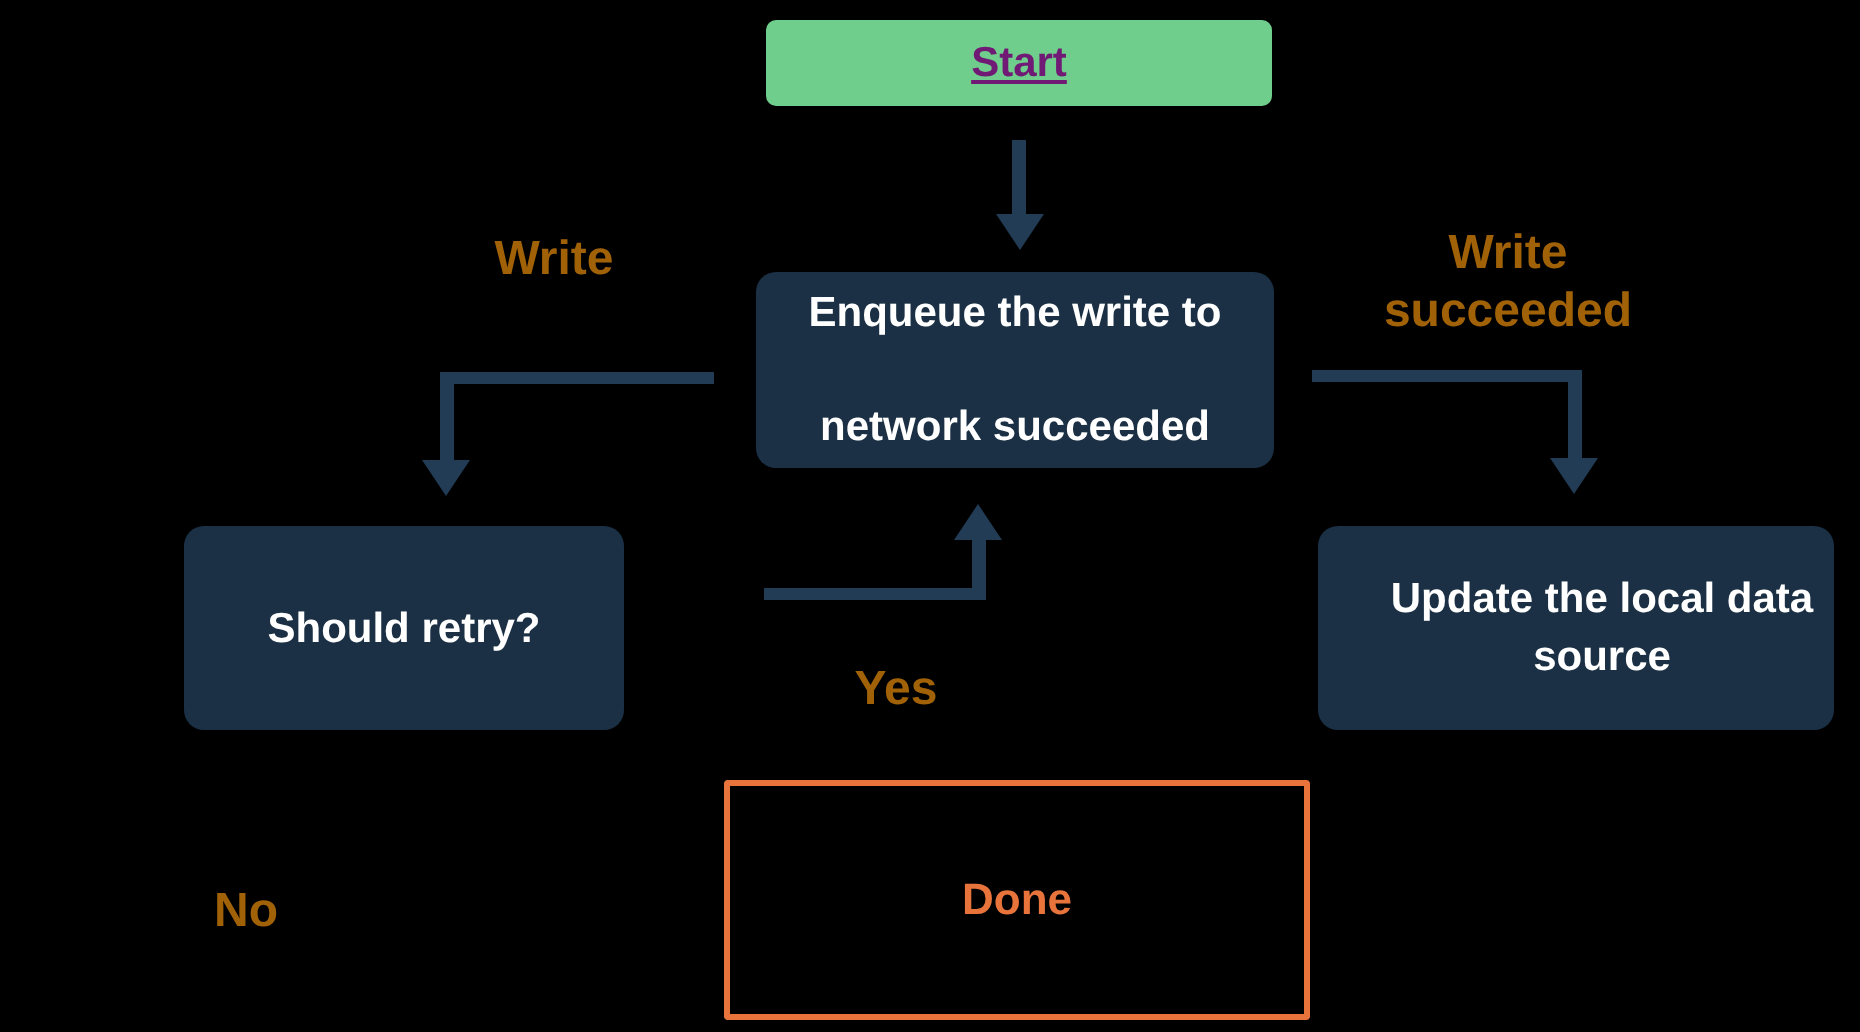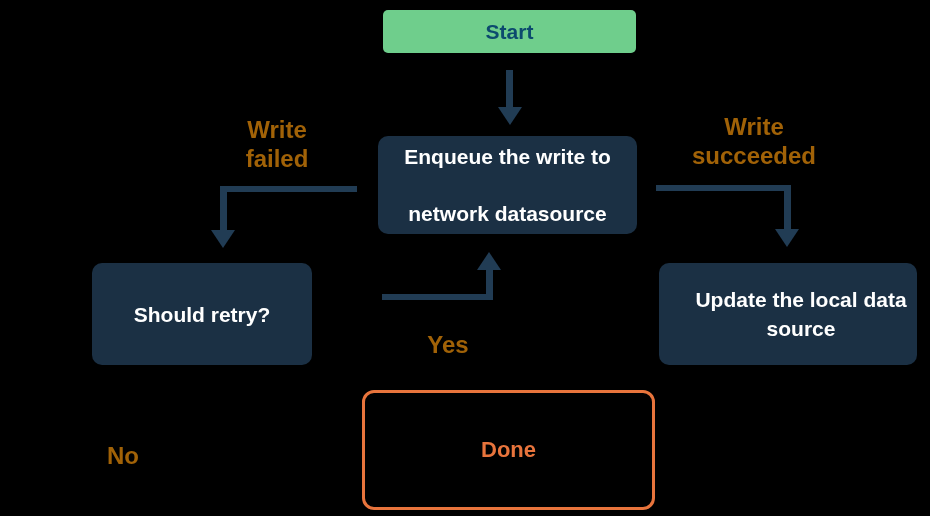--- a/index.html
+++ b/index.html
@@ -17,34 +17,34 @@
     flex-direction: column;
     align-items: center;
     justify-content: center;
     text-align: center;
     font-weight: 700;
     box-sizing: border-box;
   }
   .node span { display: block; }
   .node-start {
     left: 383px; top: 10px; width: 253px; height: 43px;
-    background: #6FCE8C; color: #0c4a6e;
-    border-radius: 5px; font-size: 21px;
+    background: #6FCE8C; color: #701a75;
+    border-radius: 5px; font-size: 21px; text-decoration: underline;
   }
   .node-navy {
     background: #1B3044; color: #FFFFFF;
     border-radius: 10px; font-size: 21px; line-height: 29px;
   }
   .node-enqueue { left: 378px; top: 136px; width: 259px; height: 98px; gap: 28px; }
   .node-retry   { left: 92px; top: 263px; width: 220px; height: 102px; }
   .node-update  { left: 659px; top: 263px; width: 258px; height: 102px; padding-left: 26px; }
   .node-done {
     left: 362px; top: 390px; width: 293px; height: 120px;
     background: transparent; border: 3px solid #E8743C;
-    color: #E8743C; font-size: 22px; border-radius: 12px;
+    color: #E8743C; font-size: 22px; border-radius: 2px;
   }
   .seg { position: absolute; background: #213C54; }
   .head { position: absolute; width: 0; height: 0; }
   .head-down { border-left: 12px solid transparent; border-right: 12px solid transparent; border-top: 18px solid #213C54; }
   .head-up   { border-left: 12px solid transparent; border-right: 12px solid transparent; border-bottom: 18px solid #213C54; }
 
   
   .seg-start-v  { left: 506px; top: 70px;  width: 7px;  height: 37px; }
   .headpos-start { left: 498px; top: 107px; }
   
@@ -76,21 +76,21 @@
 </style>
 </head>
 <body>
 
 <div class="canvas">
 
   <div class="node node-start">Start</div>
 
   <div class="node node-navy node-enqueue">
     <span>Enqueue the write to</span>
-    <span>network datasource</span>
+    <span>network succeeded</span>
   </div>
 
   <div class="node node-navy node-retry">Should retry?</div>
 
   <div class="node node-navy node-update">
     <span>Update the local data</span>
     <span>source</span>
   </div>
 
   <div class="node node-done">Done</div>
@@ -105,21 +105,20 @@
   <div class="seg seg-right-h"></div>
   <div class="seg seg-right-v"></div>
   <div class="head head-down headpos-right"></div>
 
   <div class="seg seg-yes-h"></div>
   <div class="seg seg-yes-v"></div>
   <div class="head head-up headpos-yes"></div>
 
   <div class="edge-label label-failed">
     <span>Write</span>
-    <span>failed</span>
   </div>
 
   <div class="edge-label label-succeeded">
     <span>Write</span>
     <span>succeeded</span>
   </div>
 
   <div class="edge-label label-no">No</div>
 
   <div class="edge-label label-yes">Yes</div>

